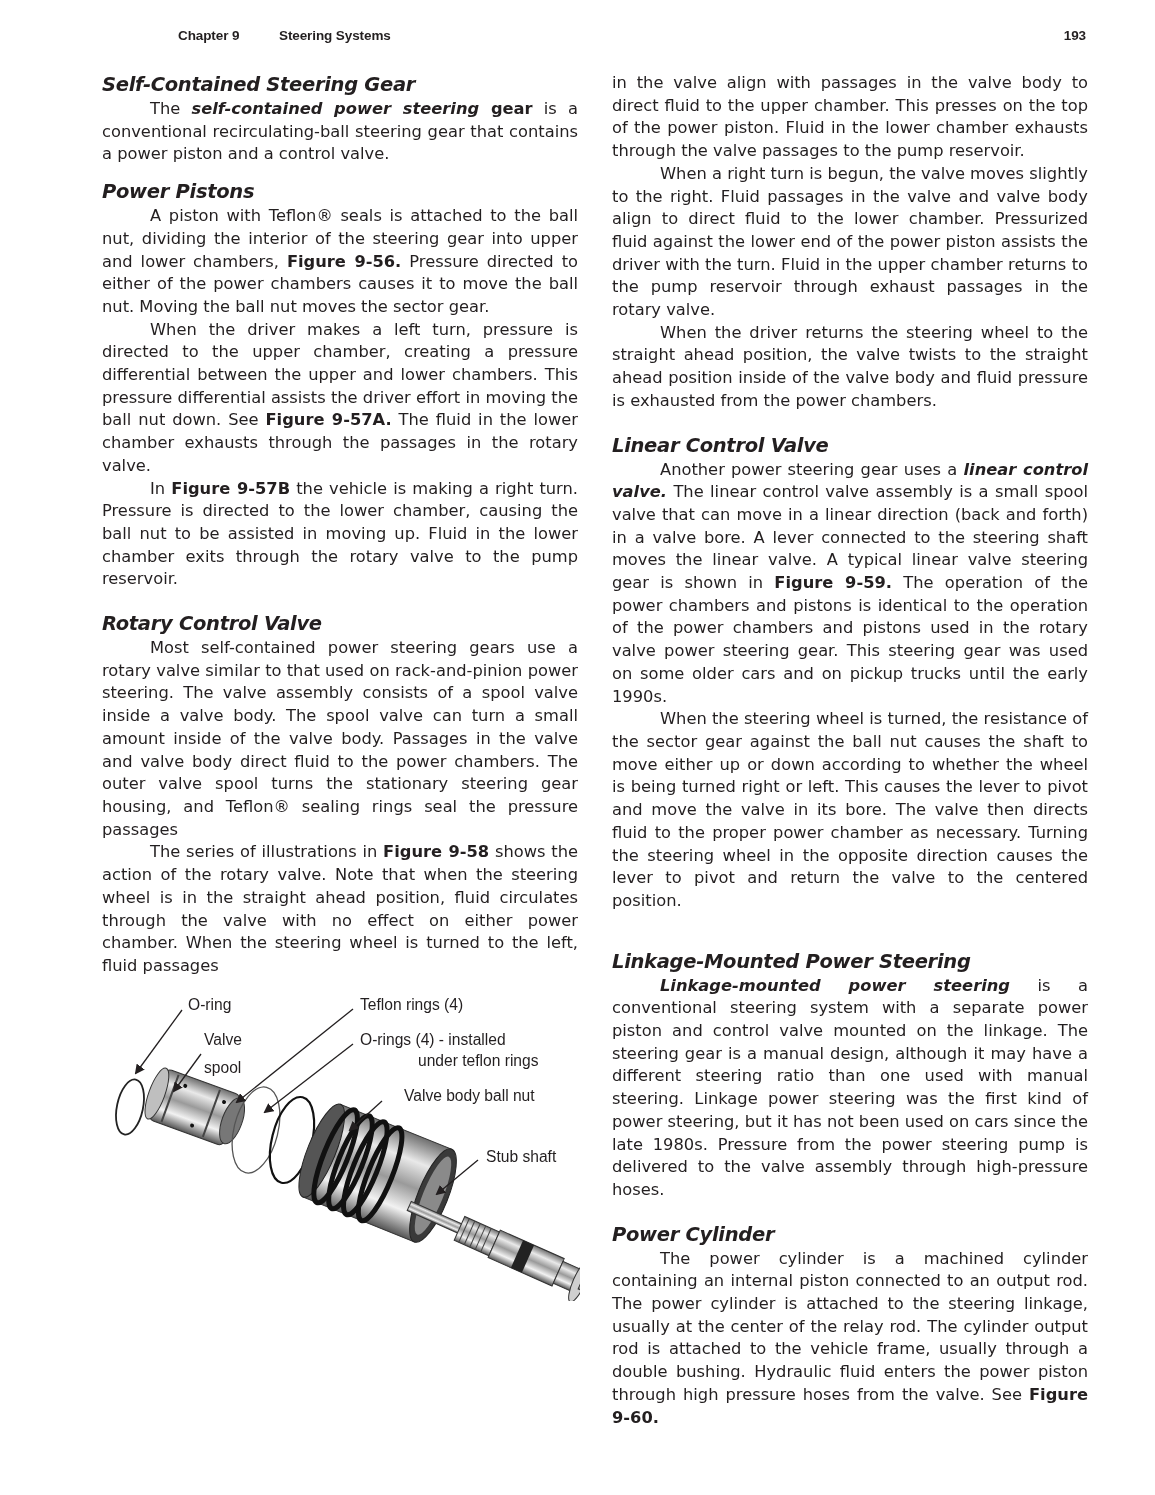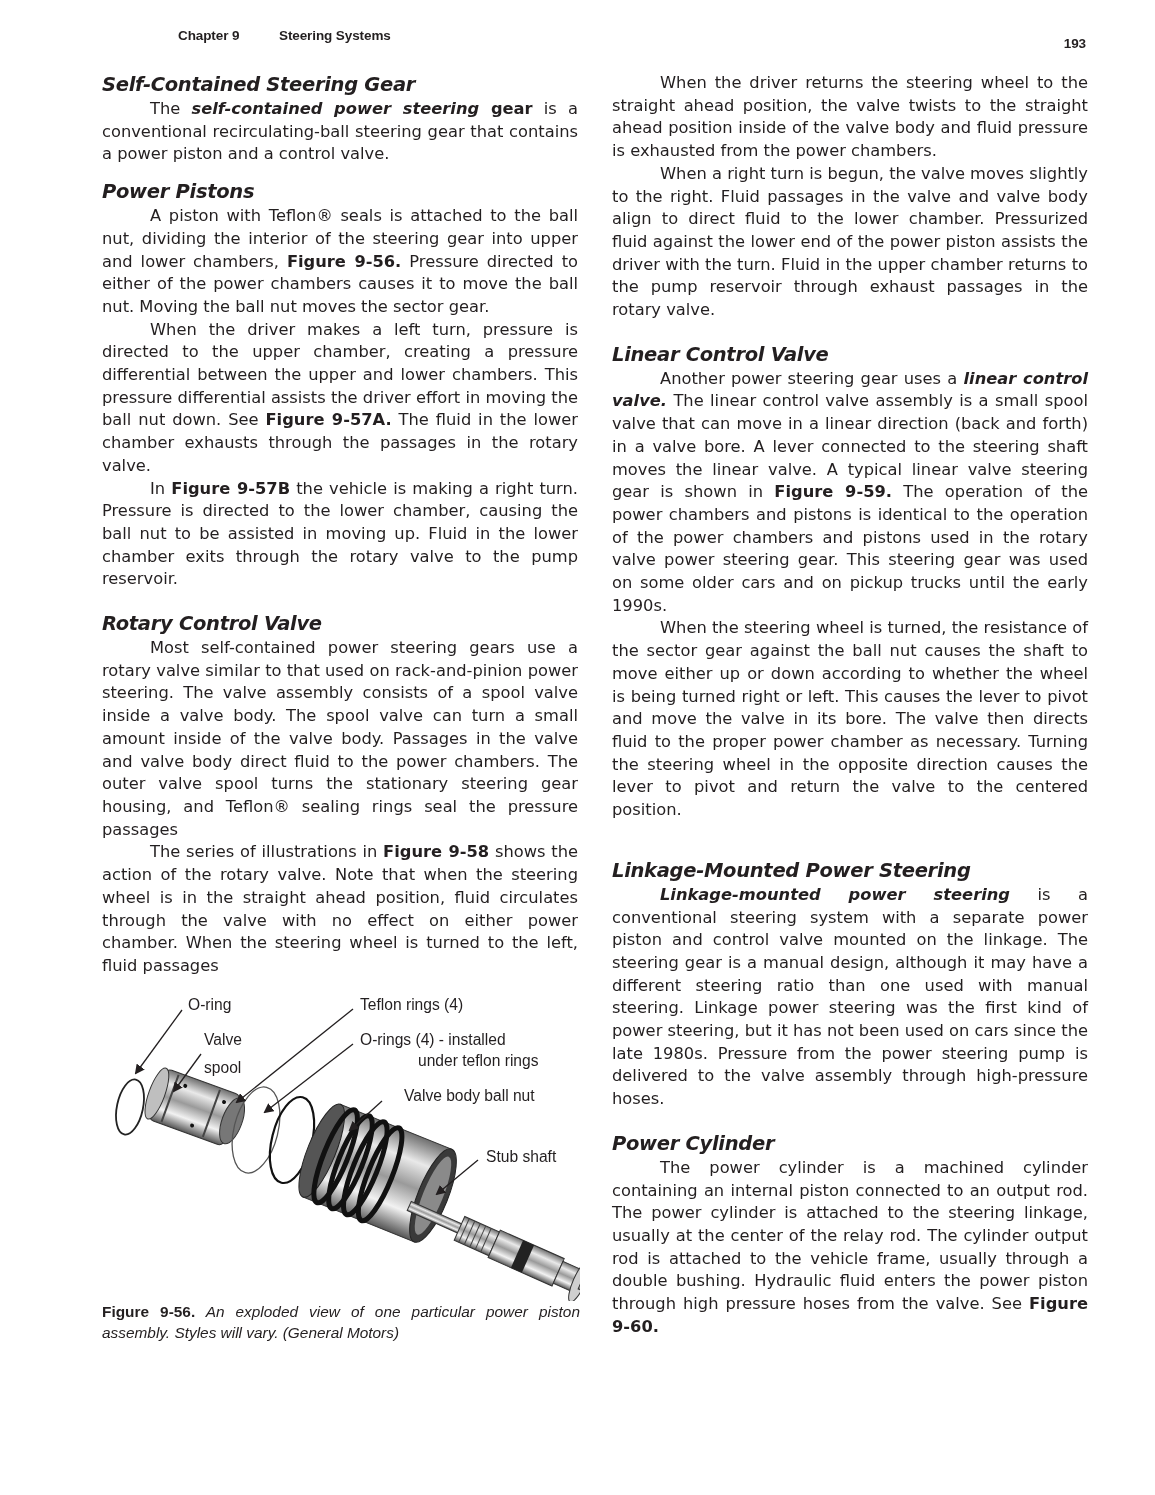--- a/index.html
+++ b/index.html
@@ -2,21 +2,21 @@
 <html><head>
 <meta charset="utf-8">
 <style>
   html, body { margin: 0; padding: 0; background: #ffffff; }
   body { width: 1155px; height: 1495px; position: relative; overflow: hidden;
          font-family: "DejaVu Sans", "Liberation Sans", sans-serif; color: #231f20; }
   .running-head { position: absolute; top: 28px; left: 178px; width: 910px; height: 20px;
          font-family: "Liberation Sans", sans-serif; font-weight: bold; font-size: 13.5px; letter-spacing: -0.1px; }
   .running-head .ch { position: absolute; left: 0; text-align: right; }
   .running-head .title { position: absolute; left: 101px; }
-  .running-head .pg { position: absolute; right: 2px; margin-top: 8px; }
+  .running-head .pg { position: absolute; right: 2px; }
 
   .col { position: absolute; top: 72px; width: 476px; font-size: 16.3px; line-height: 22.7px; }
   .col.left { left: 102px; }
   .col.right { left: 612px; }
   .col p { margin: 0; text-align: justify; text-indent: 48px; hyphens: manual; }
   .col p.noindent { text-indent: 0; }
   h2 { font-family: "DejaVu Sans", sans-serif; font-style: italic; font-weight: bold;
        font-size: 19.5px; margin: 0; line-height: 26px; letter-spacing: -0.3px; }
   h2.center { text-align: left; }
   b { font-weight: bold; }
@@ -133,26 +133,26 @@
 
   <div class="flabel" style="left:86px; top:9px;">O-ring</div>
   <div class="flabel" style="left:258px; top:9px;">Teflon rings (4)</div>
   <div class="flabel" style="left:102px; top:44px;text-align:right;">Valve</div>
   <div class="flabel" style="left:102px; top:72px;">spool</div>
   <div class="flabel" style="left:258px; top:44px;">O-rings (4) - installed</div>
   <div class="flabel" style="left:272px; top:65px;margin-left:44px;">under teflon rings</div>
   <div class="flabel" style="left:284px; top:100px;margin-left:18px;">Valve body ball nut</div>
   <div class="flabel" style="left:384px; top:161px;text-align:right;">Stub shaft</div>
 
-  <div class="caption"><b>Figure 9-56.</b><i> An exploded view of one particular power piston assembly. Styles will vary. (General Motors)</i></div>
 </div>
 
 <div class="col right">
+  <p class="noindent">in the valve align with passages in the valve body to direct fluid to the upper chamber. This presses on the top of the power piston. Fluid in the lower chamber exhausts through the valve passages to the pump reservoir.</p>
+  <p>When a right turn is begun, the valve moves slightly to the right. Fluid passages in the valve and valve body align to direct fluid to the lower chamber. Pressurized fluid against the lower end of the power piston assists the driver with the turn. Fluid in the upper chamber returns to the pump reservoir through exhaust passages in the rotary valve.</p>
   <p>When the driver returns the steering wheel to the straight ahead position, the valve twists to the straight ahead position inside of the valve body and fluid pressure is exhausted from the power chambers.</p>
-  <p>When a right turn is begun, the valve moves slightly to the right. Fluid passages in the valve and valve body align to direct fluid to the lower chamber. Pressurized fluid against the lower end of the power piston assists the driver with the turn. Fluid in the upper chamber returns to the pump reservoir through exhaust passages in the rotary valve.</p>
 
   <div class="sec-gap-lg"></div>
   <h2>Linear Control Valve</h2>
   <p><span>Another power steering gear uses a </span><span class="bi">linear control valve.</span><span> The linear control valve assembly is a small spool valve that can move in a linear direction (back and forth) in a valve bore. A lever connected to the steering shaft moves the linear valve. A typical linear valve steering gear is shown in </span><b>Figure 9-59.</b><span> The operation of the power chambers and pistons is identical to the operation of the power chambers and pistons used in the rotary valve power steering gear. This steering gear was used on some older cars and on pickup trucks until the early 1990s.</span></p>
   <p>When the steering wheel is turned, the resistance of the sector gear against the ball nut causes the shaft to move either up or down according to whether the wheel is being turned right or left. This causes the lever to pivot and move the valve in its bore. The valve then directs fluid to the proper power chamber as necessary. Turning the steering wheel in the opposite direction causes the lever to pivot and return the valve to the centered position.</p>
 
   <div style="height:36px;"></div>
   <h2 class="center">Linkage-Mounted Power Steering</h2>
   <p><span class="bi">Linkage-mounted power steering</span><span> is a conventional steering system with a separate power piston and control valve mounted on the linkage. The steering gear is a manual design, although it may have a different steering ratio than one used with manual steering. Linkage power steering was the first kind of power steering, but it has not been used on cars since the late 1980s. Pressure from the power steering pump is delivered to the valve assembly through high-pressure hoses.</span></p>
 

